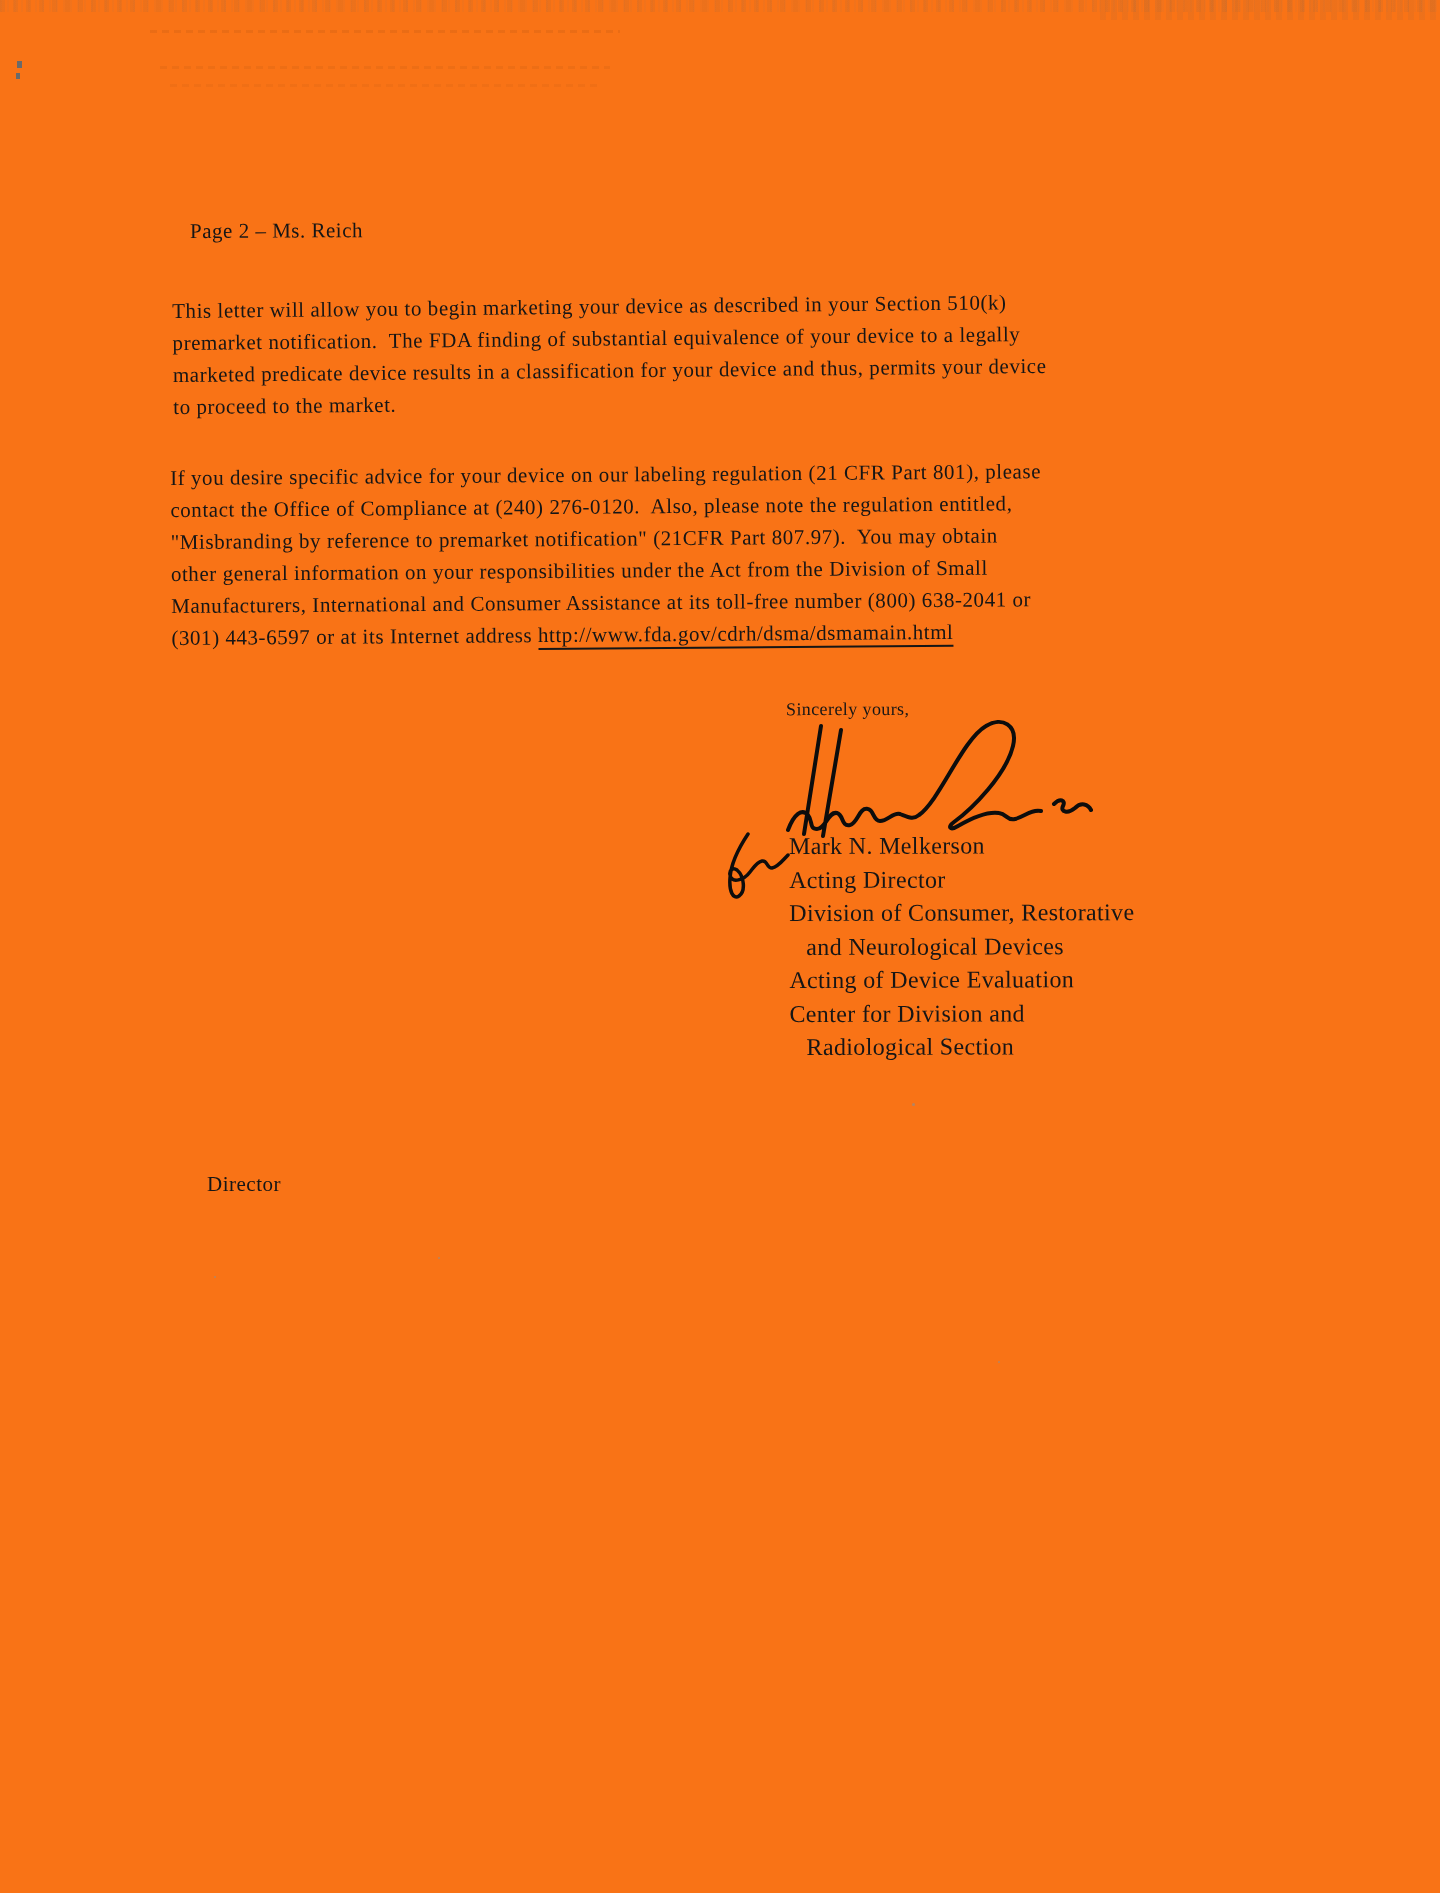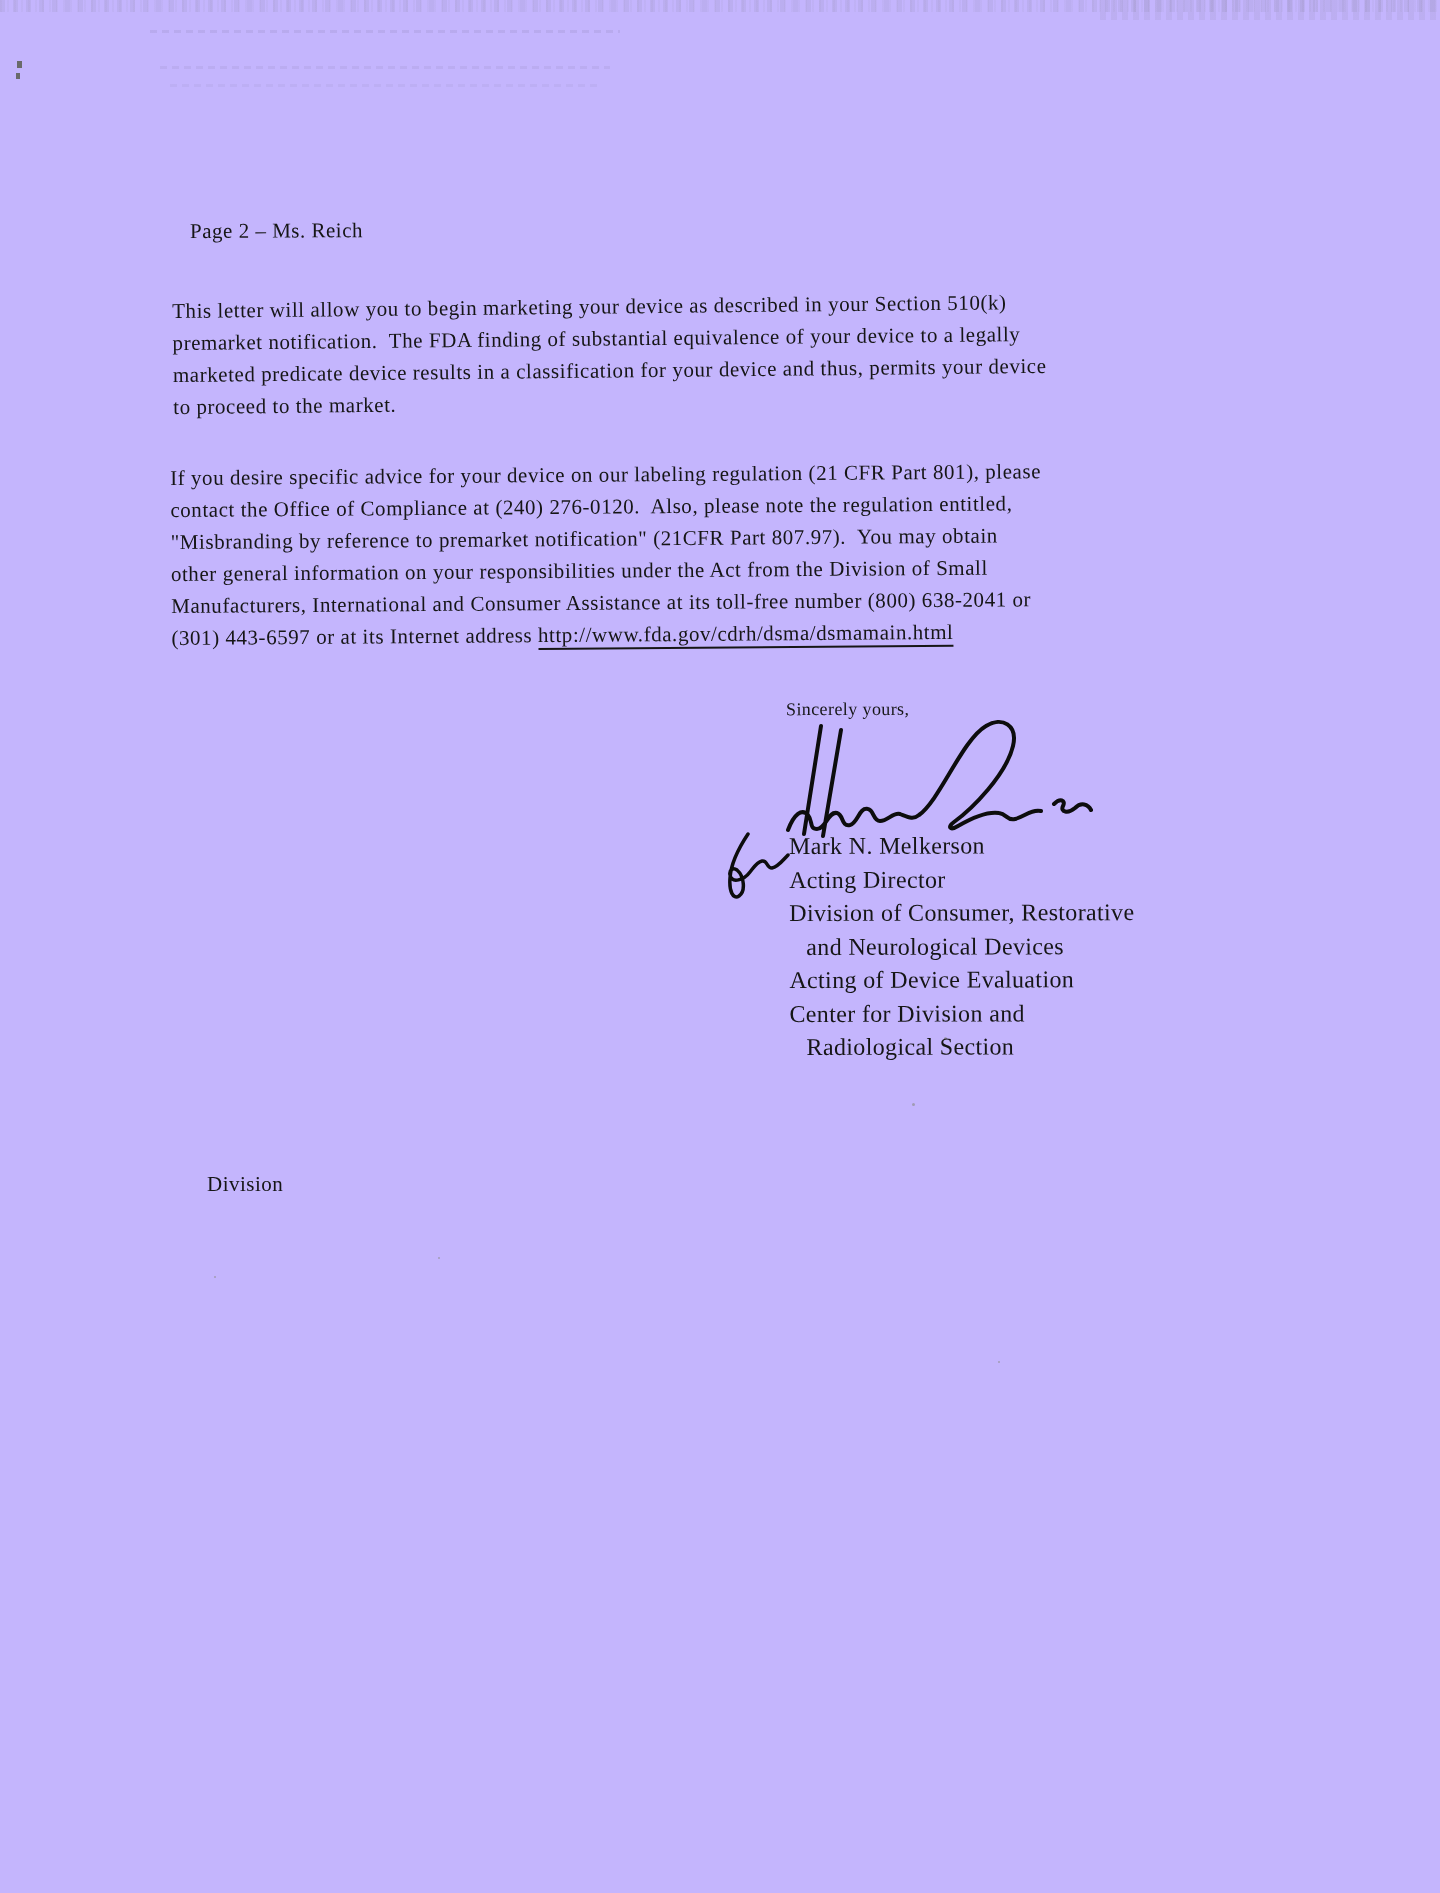--- a/index.html
+++ b/index.html
@@ -1,18 +1,18 @@
 <!DOCTYPE html>
 <html><head>
 <meta charset="utf-8">
 <style>
   html, body { margin:0; padding:0; background:#ffffff; }
   .page {
     position:relative; width:1440px; height:1893px;
-    background:#c4b5fd; overflow:hidden;
+    background:#f97316; overflow:hidden;
     font-family:"Liberation Serif","DejaVu Serif",serif;
     color:#161616;
   }
   
   .noise-band {
     position:absolute; left:0; top:0; width:1440px; height:12px;
     background:repeating-linear-gradient(90deg, rgba(90,90,90,0.10) 0 5px, rgba(255,255,255,0) 5px 13px),
                repeating-linear-gradient(90deg, rgba(120,120,120,0.07) 0 2px, rgba(255,255,255,0) 2px 7px);
     opacity:.8;
   }
@@ -113,15 +113,15 @@
   <div class="closing-block">
     <div class="line">Mark N. Melkerson</div>
     <div class="line">Acting Director</div>
     <div class="line">Division of Consumer, Restorative</div>
     <div class="line ind">and Neurological Devices</div>
     <div class="line">Acting of Device Evaluation</div>
     <div class="line">Center for Division and</div>
     <div class="line ind">Radiological Section</div>
   </div>
 
-  <div class="enclosure">Division</div>
+  <div class="enclosure">Director</div>
 
 </div>
 
 </body></html>

